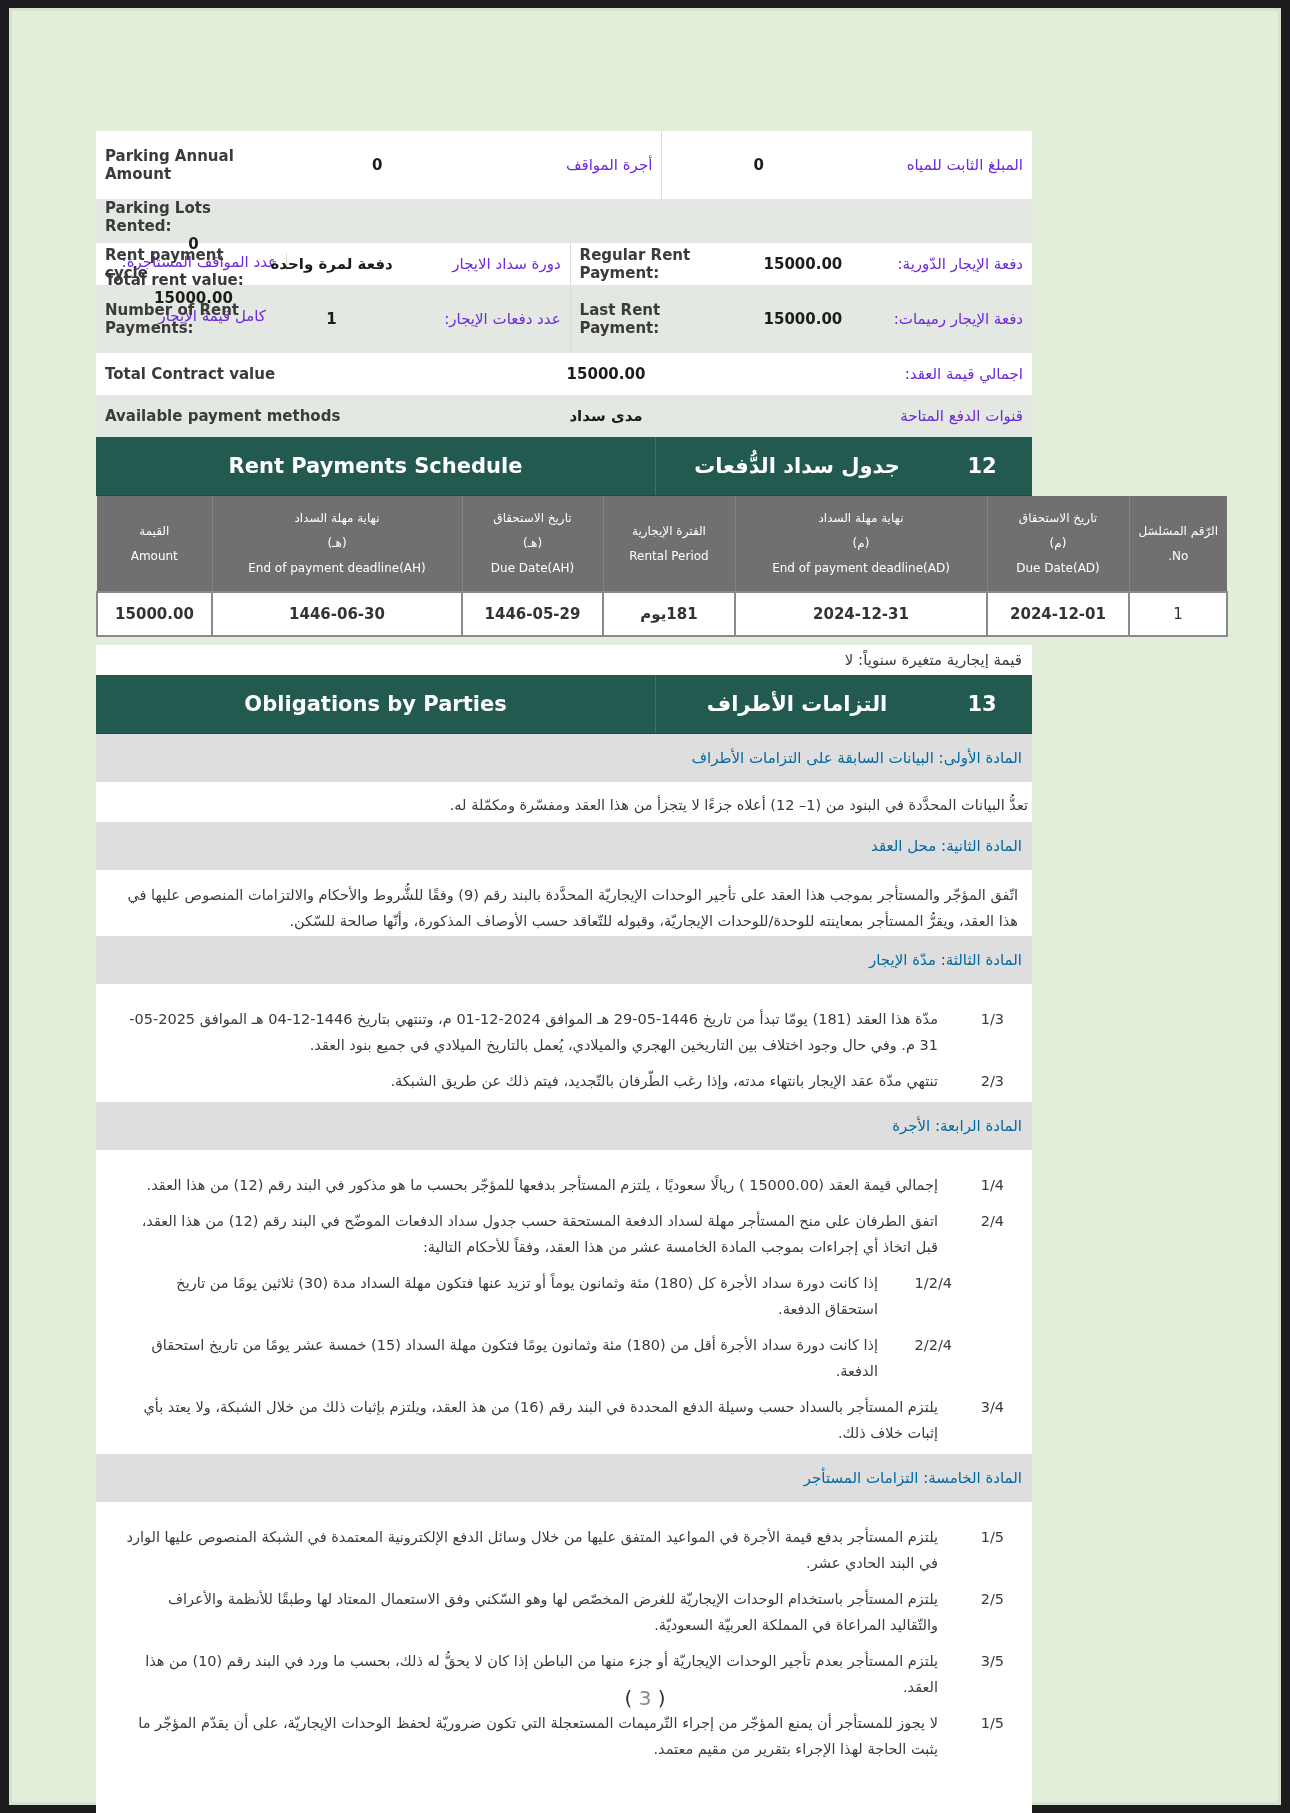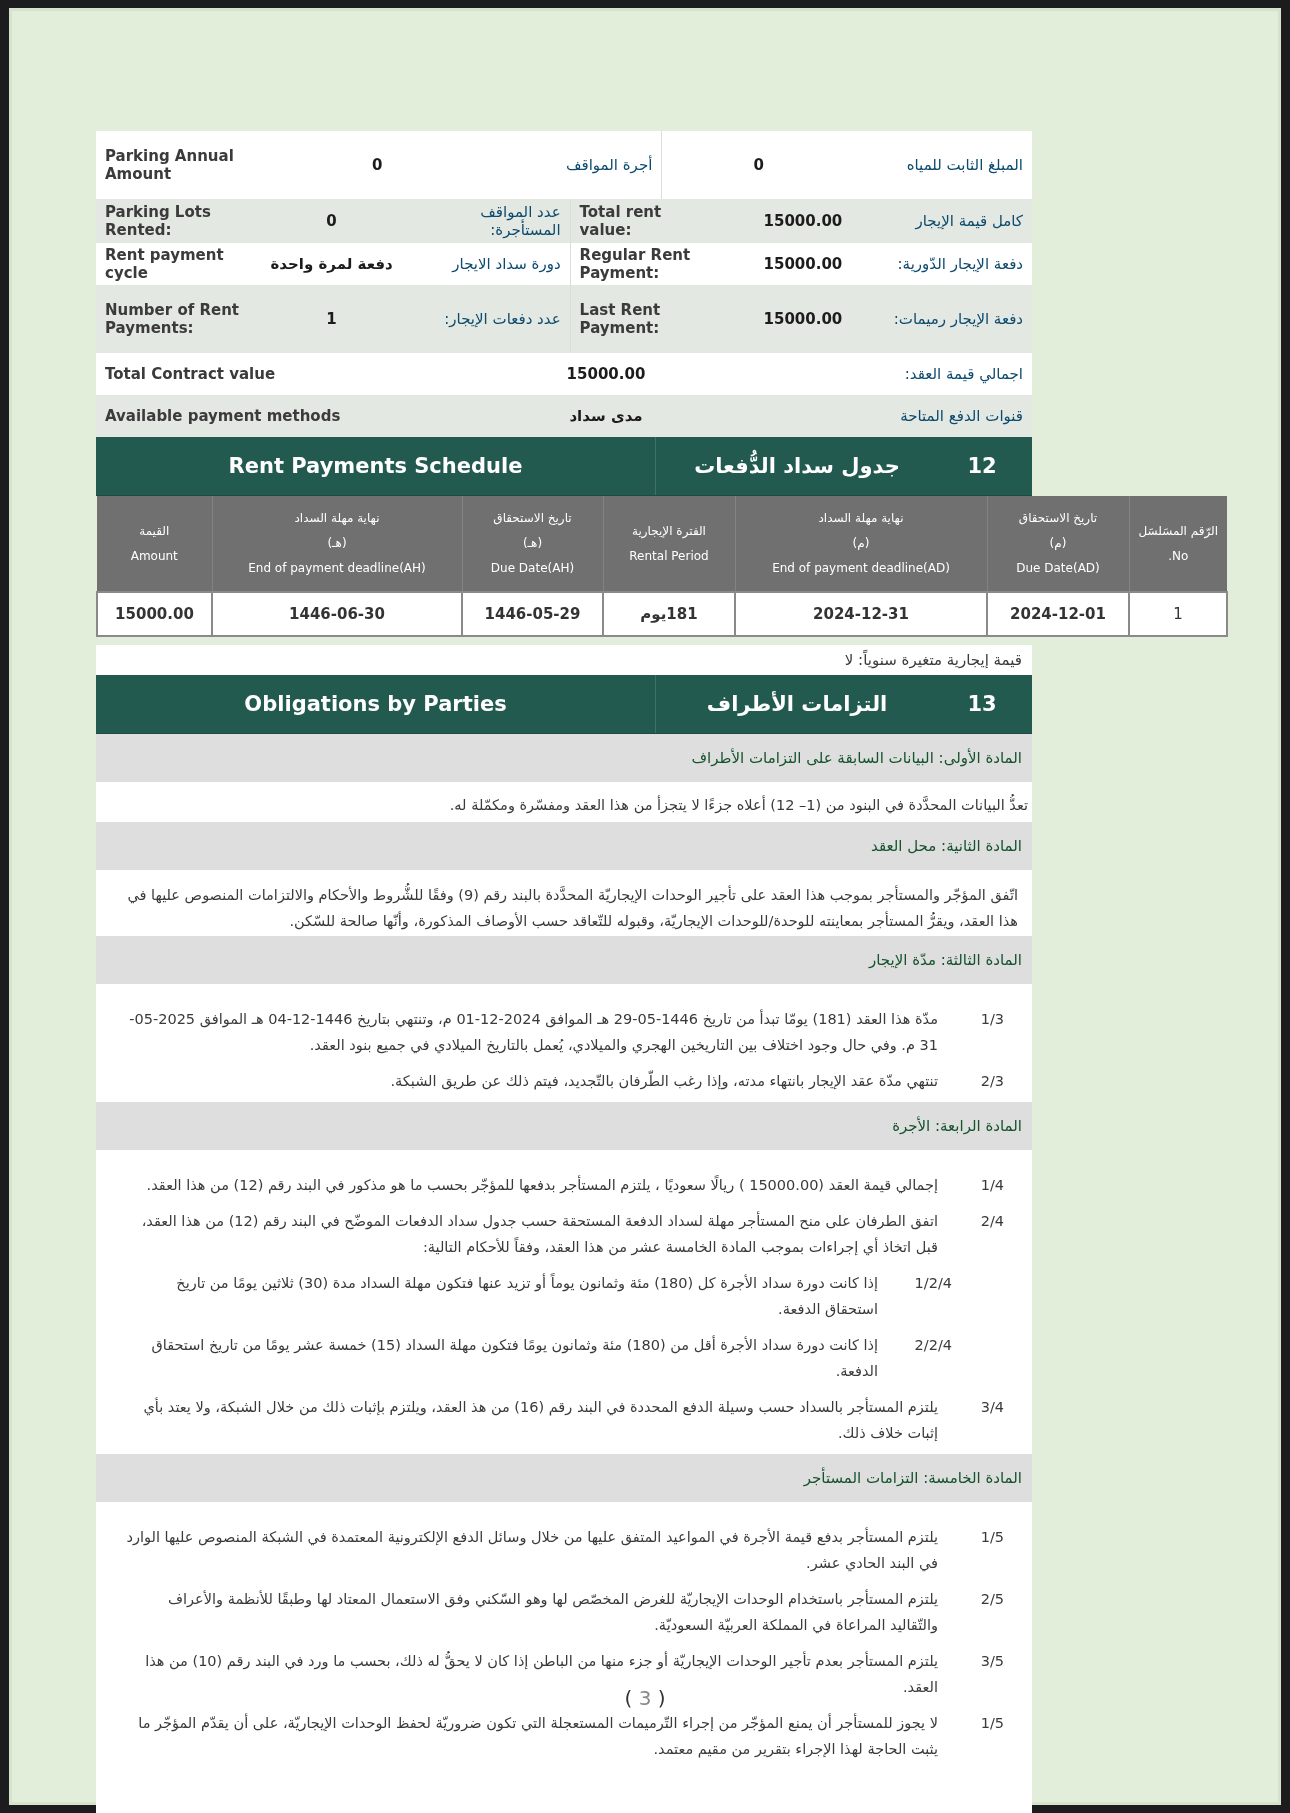--- a/index.html
+++ b/index.html
@@ -10,25 +10,25 @@
     background: #e2edda; border: 3px solid #d5e2cc;
   }
   .content { position: absolute; left: 84px; top: 120px; width: 936px; }
 
   
   .info-row { display: flex; width: 100%; font-size: 15px; }
   .info-row.white { background: #ffffff; }
   .info-row.grey { background: #e4e8e2; }
   .cell { display: flex; align-items: center; padding: 0 9px; }
   .cell.en { color: #3b3b3b; font-weight: bold; }
-  .cell.ar { direction: rtl; color: #0c4a6e; justify-content: flex-start; }
+  .cell.ar { direction: rtl; color: #6d28d9; justify-content: flex-start; }
   .cell.val { justify-content: center; font-weight: bold; color: #1c1c1c; }
   .c1 { width: 187px; } .c2 { width: 195px; } .c3 { width: 191px; border-right: 1px solid #d9dfd6; }
   .c4 { width: 183px; } .c5 { width: 195px; } .c6 { width: 179px; }
-  .r-tall { height: 68px; } .r-short { height: 44px; } .r-mid { height: 42px; }
+  .r-tall { height: 68px; } .r-short { height: 44px; flex-direction: column; } .r-mid { height: 42px; }
 
   .wide-en { width: 430px; }
   .wide-val { width: 160px; justify-content: flex-end; }
   .wide-ar { flex: 1; }
 
   
   .sec-head { display: flex; background: #235a4f; color: #fff; height: 59px; border-bottom: 1px solid #1d4b42; }
   .sec-head .en-title { width: 560px; display: flex; align-items: center; justify-content: center; font-size: 21px; font-weight: bold; border-right: 1px solid #3e7266; }
   .sec-head .ar-side { flex: 1; display: flex; direction: rtl; align-items: center; }
   .sec-head .num { width: 100px; text-align: center; font-size: 21px; font-weight: bold; }
@@ -36,21 +36,21 @@
 
   
   .sched { width: 100%; border-collapse: collapse; direction: rtl; table-layout: fixed; }
   .sched th { background: #707070; color: #fff; font-size: 12px; font-weight: normal; line-height: 25px; height: 96px; border-left: 1px solid #838383; padding: 6px 4px; }
   .sched td { background: #fff; border: 2px solid #8a8a8a; text-align: center; font-size: 15px; height: 44px; color: #333; }
   .sched td.b { font-weight: bold; }
 
   .note-row { background: #fff; height: 30px; margin-top: 8px; direction: rtl; font-size: 15px; color: #3b3b3b; display: flex; align-items: center; padding: 0 10px; }
 
   
-  .art-title { background: #dedede; direction: rtl; font-size: 15px; color: #14532d; height: 48px; display: flex; align-items: center; padding: 0 10px; }
+  .art-title { background: #dedede; direction: rtl; font-size: 15px; color: #0369a1; height: 48px; display: flex; align-items: center; padding: 0 10px; }
   .art-body { background: #fff; direction: rtl; font-size: 14.5px; color: #3a3a3a; line-height: 26px; padding: 8px 28px 8px 28px; }
   .art-body.pad-lg { padding-top: 22px; }
   .art-body.pad-bot { padding-bottom: 60px; }
   .clause { display: flex; margin-bottom: 10px; }
   .clause:last-child { margin-bottom: 0; }
   .clause .no { width: 52px; flex-shrink: 0; direction: ltr; text-align: right; padding-left: 4px; unicode-bidi: isolate; }
   .clause .no.sub { width: 102px; }
   .clause .tx { flex: 1; padding-right: 14px; }
   .clause.nested { padding-right: 52px; }
 

